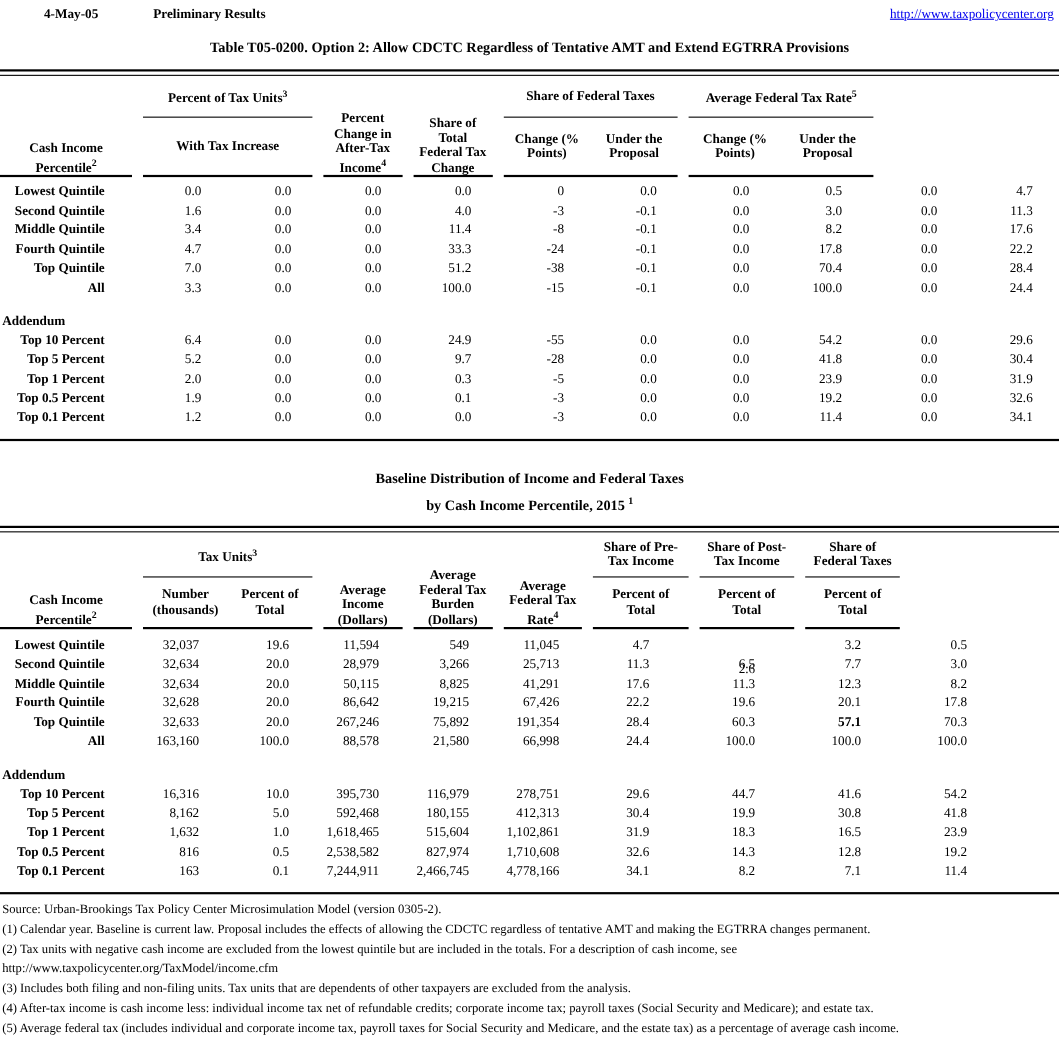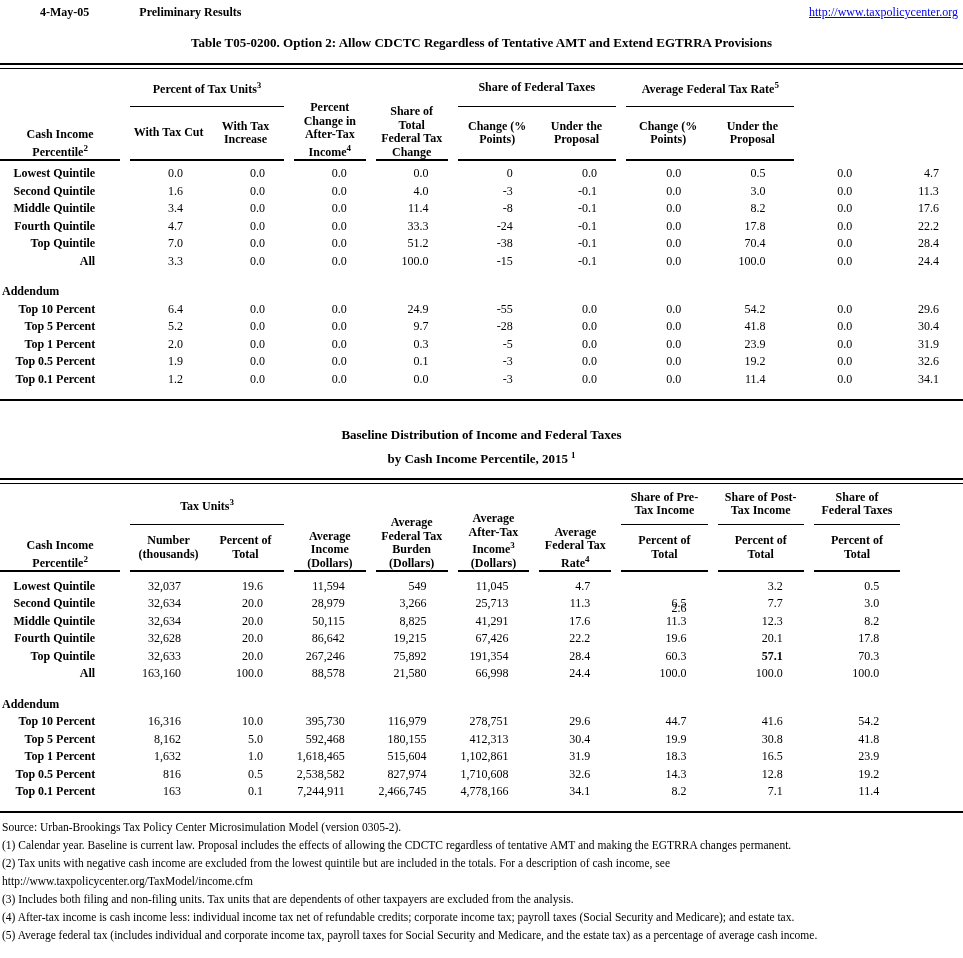--- a/index.html
+++ b/index.html
@@ -88,21 +88,20 @@
               <span><span>Cash Income Percentile</span><sup>2</sup></span>
             </div>
           </div>
       </div>
       <div class="hgroup" style="width:17%">
         <div class="hg-inner">
           <div class="hg-label">
               <span><span>Percent of Tax Units</span><sup>3</sup></span>
             </div>
           <div class="hg-subs">
-            <div class="hg-sub">With Tax Cut</div>
             <div class="hg-sub">With Tax Increase</div>
           </div>
         </div>
       </div>
       <div class="hgroup" style="width:8.5%">
         <div class="hg-inner">
             <div class="hg-single">
               <span><span>Percent Change in After-Tax Income</span><sup>4</sup></span>
             </div>
           </div>
@@ -312,27 +311,20 @@
         </div>
       </div>
       <div class="hgroup" style="width:8.5%">
         <div class="hg-inner">
             <div class="hg-single">Average Income (Dollars)</div>
           </div>
       </div>
       <div class="hgroup" style="width:8.5%">
         <div class="hg-inner">
             <div class="hg-single">Average Federal Tax Burden (Dollars)</div>
-          </div>
-      </div>
-      <div class="hgroup" style="width:8.5%">
-        <div class="hg-inner">
-            <div class="hg-single">
-              <span><span>Average After-Tax Income</span><sup>3</sup><span> (Dollars)</span></span>
-            </div>
           </div>
       </div>
       <div class="hgroup" style="width:8.5%">
         <div class="hg-inner">
             <div class="hg-single">
               <span><span>Average Federal Tax Rate</span><sup>4</sup></span>
             </div>
           </div>
       </div>
       <div class="hgroup" style="width:10%">

